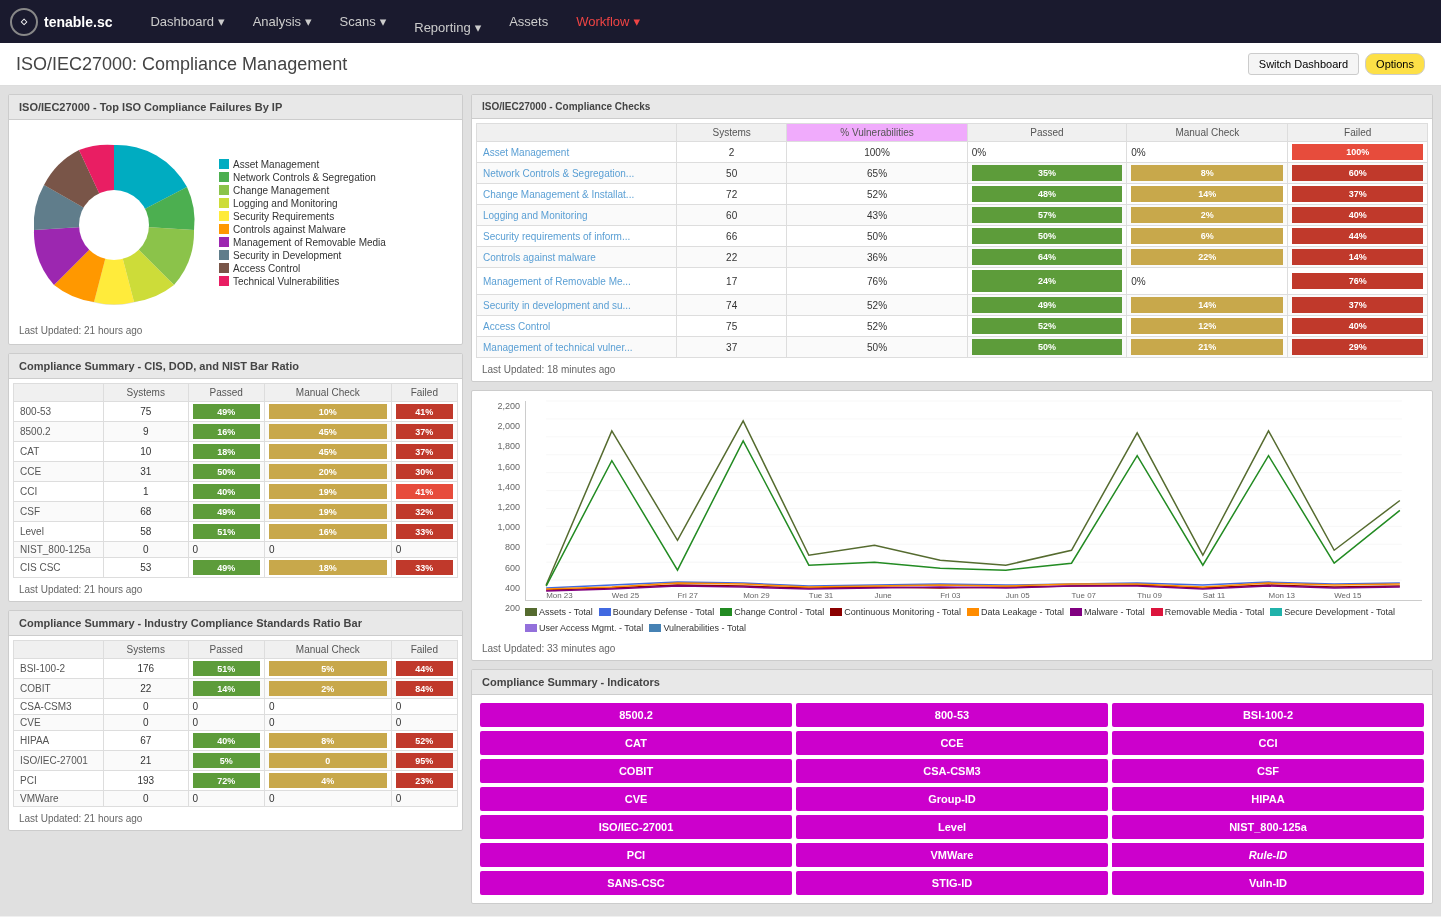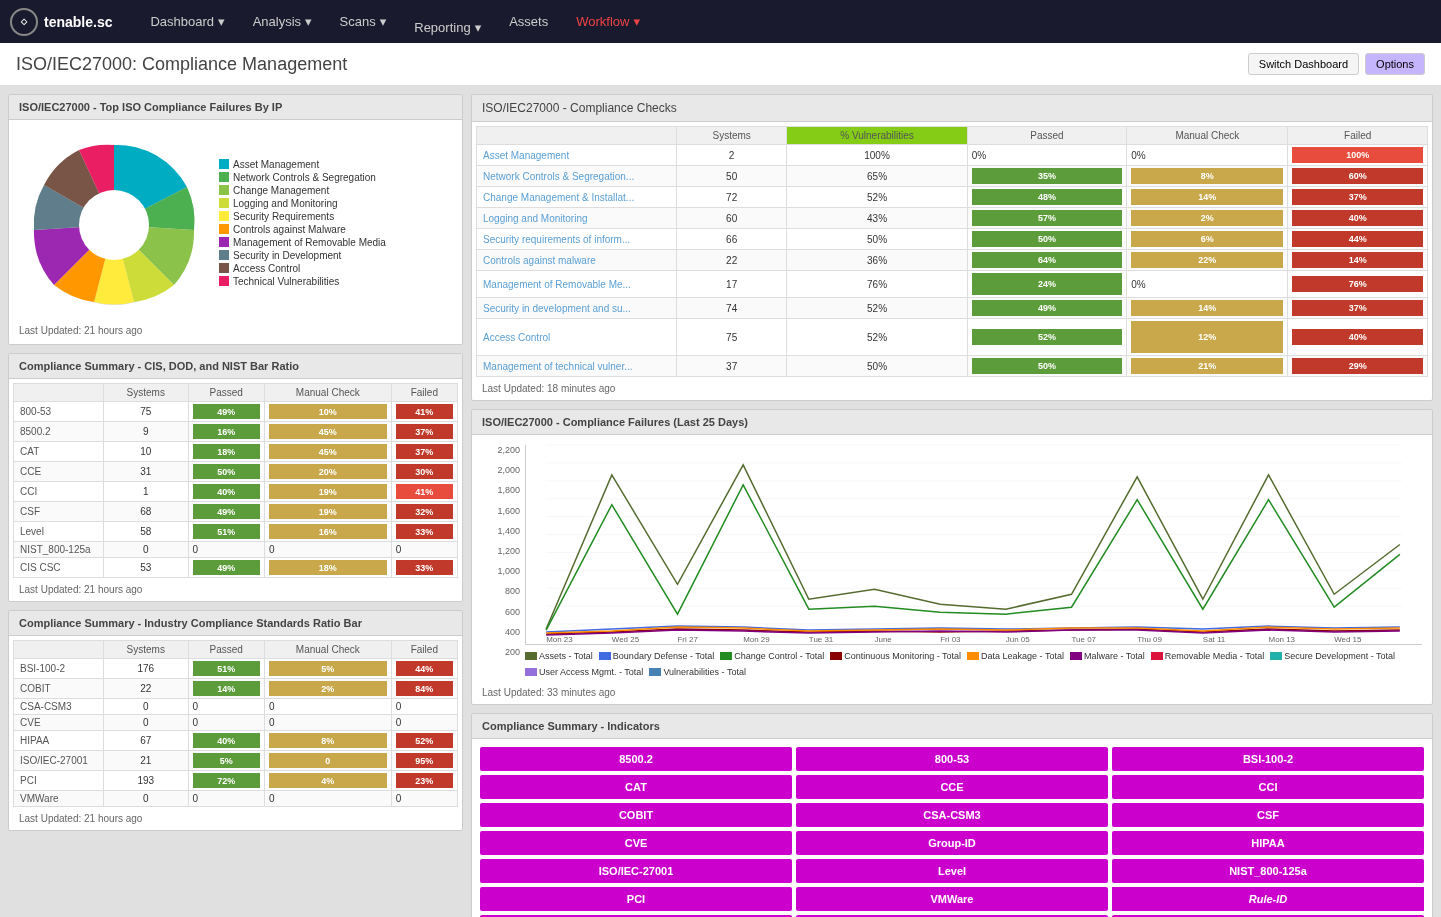--- a/index.html
+++ b/index.html
@@ -37,21 +37,21 @@
   <div style="color:#ef4444; padding:0 14px; cursor:pointer; height:43px; display:flex; align-items:center; gap:4px; font-size:13px;">
     <span>Workflow</span>
       <span>▾</span>
   </div>
 </nav>
 
 <div style="background:white; padding:10px 16px; border-bottom:1px solid #ddd; display:flex; align-items:center; justify-content:space-between;">
   <h1 style="font-size:18px; color:#444; font-weight:normal;">ISO/IEC27000: Compliance Management</h1>
   <div style="display:flex; gap:6px;">
     <button style="padding:4px 10px; border:1px solid #ccc; border-radius:3px; cursor:pointer; font-size:11px; background:#f5f5f5; display:flex; align-items:center; gap:4px;">Switch Dashboard</button>
-    <button style="padding:4px 10px; border:1px solid #ccc; border-radius:3px; cursor:pointer; font-size:11px; background:#c4b5fd; display:flex; align-items:center; gap:4px;">Options</button>
+    <button style="padding:4px 10px; border:1px solid #ccc; border-radius:9px; cursor:pointer; font-size:11px; background:#fde047; display:flex; align-items:center; gap:4px;">Options</button>
   </div>
 </div>
 
 <div style="display:flex; gap:8px; padding:8px; background:#e0e0e0; min-height:830px;">
 
   <div style="width:455px; flex-shrink:0; display:flex; flex-direction:column; gap:8px;">
 
     <div style="background:white; border:1px solid #ccc; border-radius:2px;">
       <div style="background:#e8e8e8; border-bottom:1px solid #ccc; padding:6px 10px; font-size:11px; font-weight:bold; color:#444;">ISO/IEC27000 - Top ISO Compliance Failures By IP</div>
       <div style="padding:10px; display:flex; align-items:center; gap:10px;">
@@ -355,28 +355,28 @@
             </tbody>
         </table>
       </div>
       <div style="font-size:10px; color:#666; padding:2px 10px 6px 10px;">Last Updated: 21 hours ago</div>
     </div>
   </div>
 
   <div style="flex:1; display:flex; flex-direction:column; gap:8px;">
 
     <div style="background:white; border:1px solid #ccc; border-radius:2px;">
-      <div style="background:#e8e8e8; border-bottom:1px solid #ccc; padding:6px 10px; font-size:12px; font-weight:normal; color:#444;">ISO/IEC27000 - Compliance Checks</div>
+      <div style="background:#e8e8e8; border-bottom:1px solid #ccc; padding:6px 10px; font-size:10px; font-weight:bold; color:#444;">ISO/IEC27000 - Compliance Checks</div>
       <div style="padding:4px;">
         <table style="width:100%; border-collapse:collapse; font-size:10px;">
           <thead>
             <tr>
               <th style="background:#f0f0f0; border:1px solid #ddd; padding:3px 8px; text-align:left; font-weight:normal; color:#555; width:200px;"></th>
               <th style="background:#f0f0f0; border:1px solid #ddd; padding:3px 8px; text-align:center; font-weight:normal; color:#555;">Systems</th>
-              <th style="background:#84cc16; border:1px solid #ddd; padding:3px 8px; text-align:center; font-weight:normal; color:#555;">% Vulnerabilities</th>
+              <th style="background:#f0abfc; border:1px solid #ddd; padding:3px 8px; text-align:center; font-weight:normal; color:#555;">% Vulnerabilities</th>
               <th style="background:#f0f0f0; border:1px solid #ddd; padding:3px 8px; text-align:center; font-weight:normal; color:#555;">Passed</th>
               <th style="background:#f0f0f0; border:1px solid #ddd; padding:3px 8px; text-align:center; font-weight:normal; color:#555;">Manual Check</th>
               <th style="background:#f0f0f0; border:1px solid #ddd; padding:3px 8px; text-align:center; font-weight:normal; color:#555;">Failed</th>
             </tr>
           </thead>
           <tbody id="cc-table-body">
               <tr>
     <td style="border:1px solid #ddd; padding:2px 6px; text-align:left; color:#5a9fd4; font-size:10px; cursor:pointer;">Asset Management</td>
     <td style="border:1px solid #ddd; padding:2px 6px; text-align:center; font-size:10px;">2</td>
     <td style="border:1px solid #ddd; padding:2px 6px; text-align:center; font-size:10px;">100%</td>
@@ -483,21 +483,21 @@
                 </td>
   </tr>
               <tr>
     <td style="border:1px solid #ddd; padding:2px 6px; text-align:left; color:#5a9fd4; font-size:10px; cursor:pointer;">Access Control</td>
     <td style="border:1px solid #ddd; padding:2px 6px; text-align:center; font-size:10px;">75</td>
     <td style="border:1px solid #ddd; padding:2px 6px; text-align:center; font-size:10px;">52%</td>
     <td style="border:1px solid #ddd; padding:2px 4px; min-width:80px;">
                   <div style="background:#5d9c3a; height:16px; display:flex; align-items:center; justify-content:center; font-size:9px; color:white; font-weight:bold;">52%</div>
                 </td>
     <td style="border:1px solid #ddd; padding:2px 4px; min-width:70px;">
-                  <div style="background:#c8a84b; height:32px; display:flex; align-items:center; justify-content:center; font-size:9px; color:white; font-weight:bold;">12%</div>
+                  <div style="background:#c8a84b; height:16px; display:flex; align-items:center; justify-content:center; font-size:9px; color:white; font-weight:bold;">12%</div>
                 </td>
     <td style="border:1px solid #ddd; padding:2px 4px; min-width:70px;">
                   <div style="background:#c0392b; height:16px; display:flex; align-items:center; justify-content:center; font-size:9px; color:white; font-weight:bold;">40%</div>
                 </td>
   </tr>
               <tr style="background: rgb(250, 250, 250);">
     <td style="border:1px solid #ddd; padding:2px 6px; text-align:left; color:#5a9fd4; font-size:10px; cursor:pointer;">Management of technical vulner...</td>
     <td style="border:1px solid #ddd; padding:2px 6px; text-align:center; font-size:10px;">37</td>
     <td style="border:1px solid #ddd; padding:2px 6px; text-align:center; font-size:10px;">50%</td>
     <td style="border:1px solid #ddd; padding:2px 4px; min-width:80px;">
@@ -510,21 +510,20 @@
                   <div style="background:#c0392b; height:16px; display:flex; align-items:center; justify-content:center; font-size:9px; color:white; font-weight:bold;">29%</div>
                 </td>
   </tr>
             </tbody>
         </table>
       </div>
       <div style="font-size:10px; color:#666; padding:2px 10px 6px 10px;">Last Updated: 18 minutes ago</div>
     </div>
 
     <div style="background:white; border:1px solid #ccc; border-radius:2px;">
-      <div style="background:#e8e8e8; border-bottom:1px solid #ccc; padding:6px 10px; font-size:11px; font-weight:bold; color:#444;">ISO/IEC27000 - Compliance Failures (Last 25 Days)</div>
       <div style="padding:10px;">
         <div style="display:flex; gap:5px;">
           <div style="width:38px; text-align:right; font-size:9px; color:#666; display:flex; flex-direction:column; justify-content:space-between; padding-bottom:20px;">
             <span>2,200</span>
             <span>2,000</span>
             <span>1,800</span>
             <span>1,600</span>
             <span>1,400</span>
             <span>1,200</span>
             <span>1,000</span>

